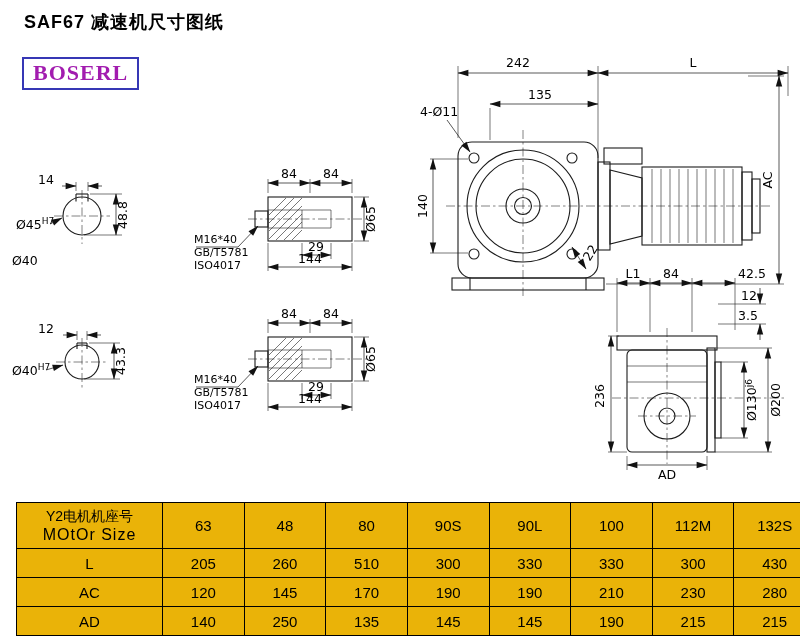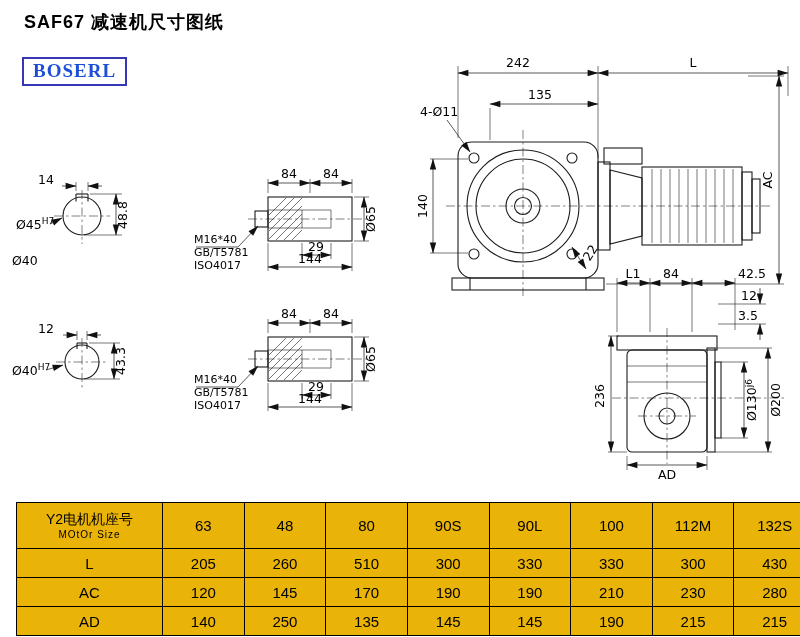--- a/index.html
+++ b/index.html
@@ -1,36 +1,36 @@
 <!DOCTYPE html>
 <html><head>
 <meta charset="utf-8">
 <style>
   *{margin:0;padding:0;box-sizing:border-box}
   html,body{width:800px;height:637px;background:#fff;font-family:"Liberation Sans",sans-serif}
   .page{position:relative;width:800px;height:637px;background:#fff;overflow:hidden}
   .title{position:absolute;left:24px;top:10px;font-size:18px;font-weight:700;color:#000;letter-spacing:1px;white-space:nowrap}
   .logo{position:absolute;left:22px;top:57px;border:2px solid #3637b5;padding:1px 9px 2px;background:#fff}
-  .logo span{font-family:"Liberation Serif",serif;font-size:19px;font-weight:700;color:#1d4ed8;letter-spacing:1px}
+  .logo span{font-family:"Liberation Serif",serif;font-size:22px;font-weight:700;color:#a21caf;letter-spacing:1px}
   svg.draw{position:absolute;left:0;top:0}
   
   .ln{stroke:#1c1c1c;stroke-width:1.1;fill:none}
   .tn{stroke:#1c1c1c;stroke-width:.6;fill:none}
   .cl{stroke:#1c1c1c;stroke-width:.55;fill:none;stroke-dasharray:9 3 2.5 3}
   .d2{stroke:#111;stroke-width:.7;fill:none;marker-start:url(#ar);marker-end:url(#ar)}
   .d1{stroke:#111;stroke-width:.7;fill:none;marker-end:url(#ar)}
   .dt{font:12.5px "DejaVu Sans",sans-serif;fill:#000}
   .sm{font:11px "DejaVu Sans",sans-serif;fill:#000}
   
   table.dims{position:absolute;left:16px;top:502px;width:800px;border-collapse:collapse;table-layout:fixed;background:#eab308}
   table.dims th,table.dims td{border:1px solid #000;text-align:center;vertical-align:middle;font-weight:400;font-size:15px;color:#000;padding:0}
   tr.hrow th{height:46px}
   tr.drow th,tr.drow td{height:29px}
   .hl1{font-size:14px}
-  .hl2{font-size:10px;letter-spacing:1px}
+  .hl2{font-size:16px;letter-spacing:1px}
   col.c0{width:146px}
 </style>
 </head>
 <body>
 
 <div class="page">
 
   <h1 class="title">SAF67 减速机尺寸图纸</h1>
   <div class="logo">
     <span>BOSERL</span>

